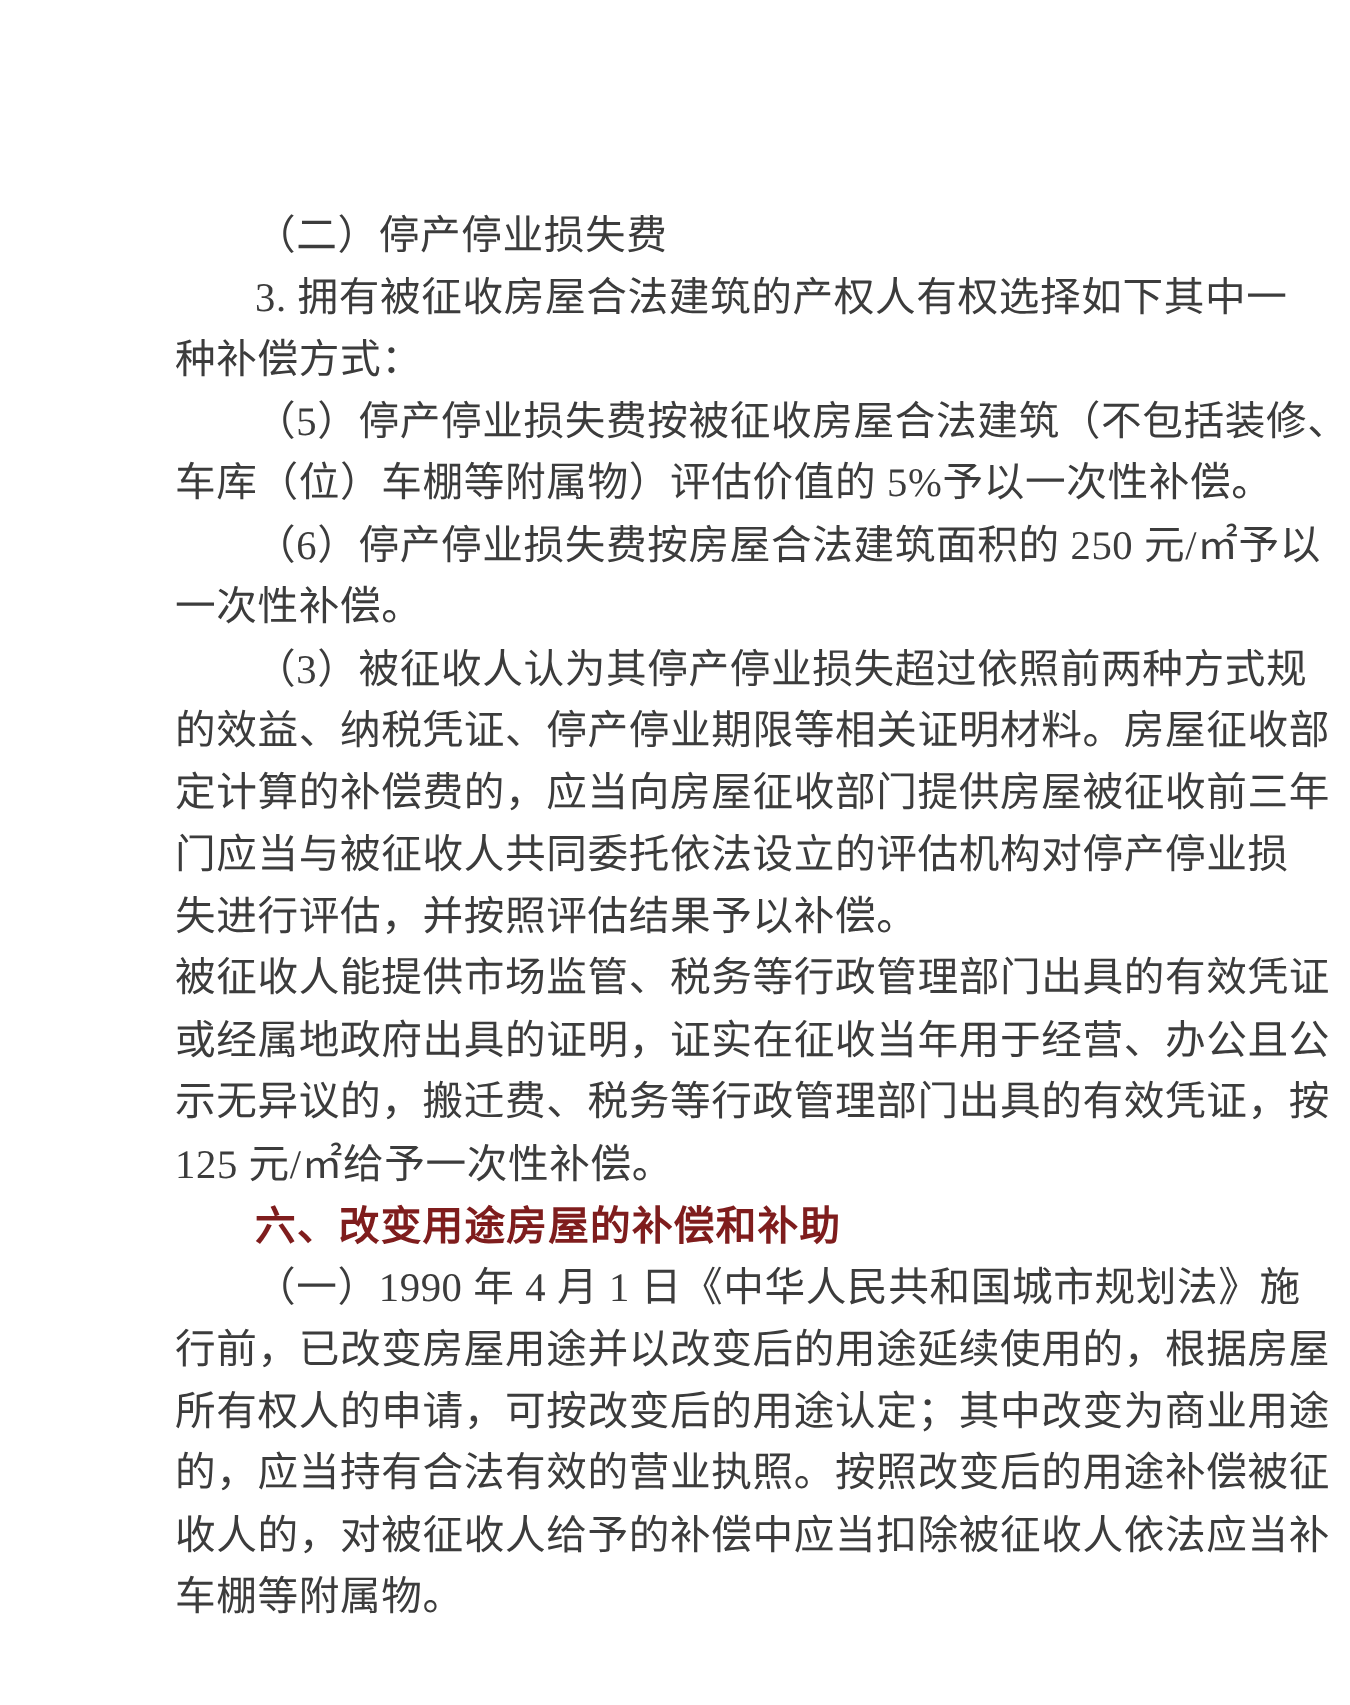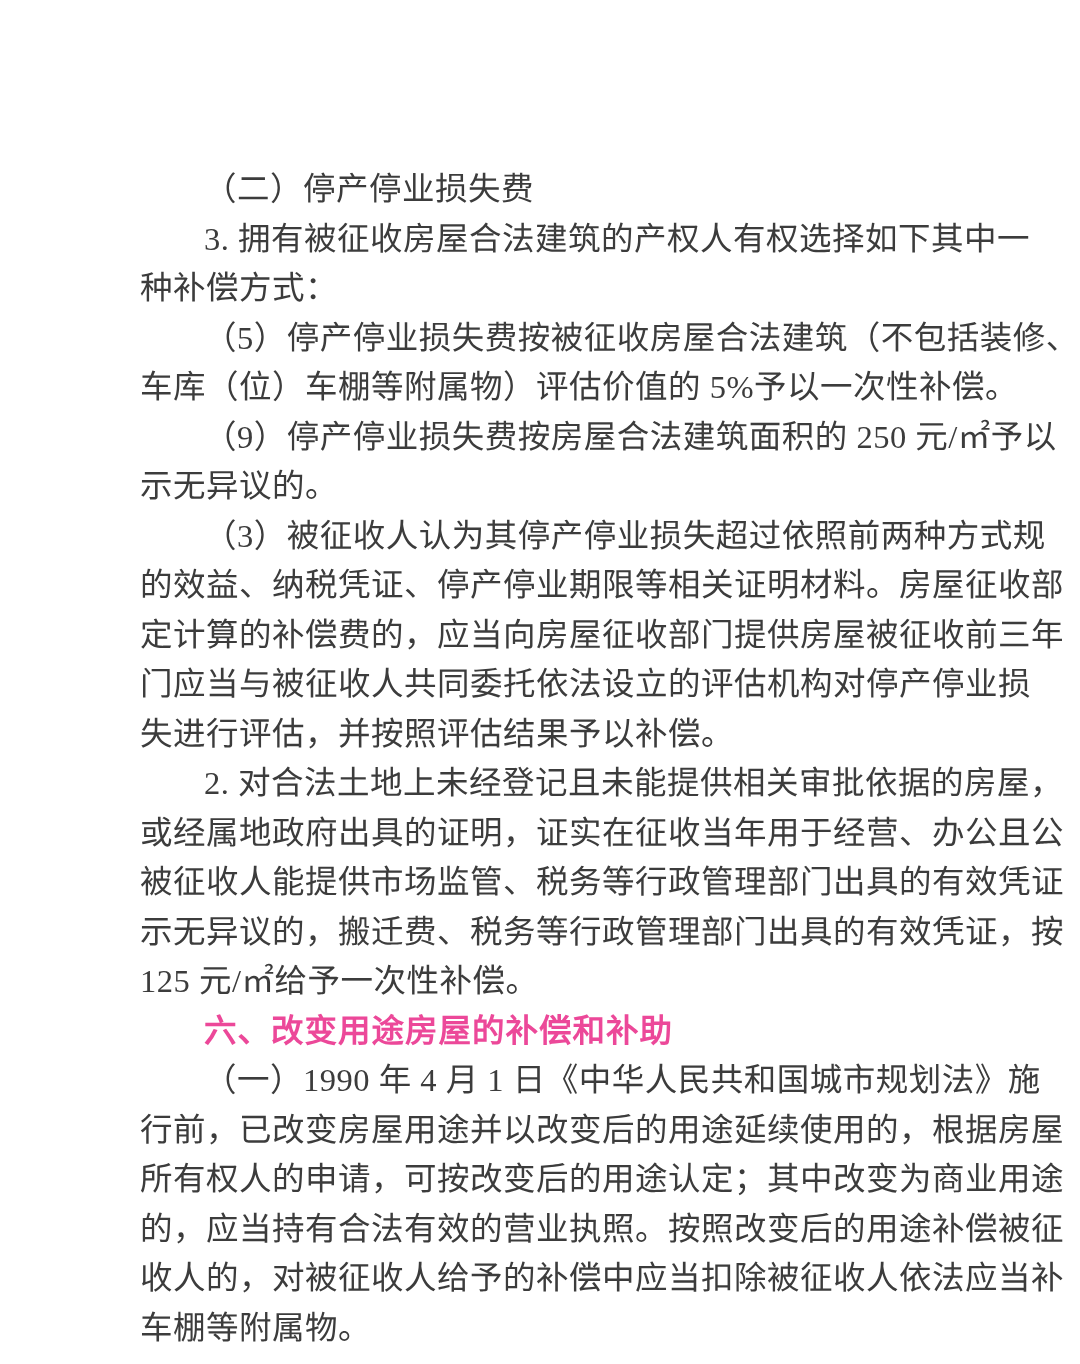--- a/index.html
+++ b/index.html
@@ -33,44 +33,43 @@
     white-space: nowrap;
     letter-spacing: 0.5px;
     font-weight: 400;
   }
   .line.indent {
     padding-left: 64px;
   }
   .line.heading {
     font-family: "Liberation Sans", "DejaVu Sans", sans-serif;
     font-weight: 700;
-    color: #ec4899;
+    color: #7f1d1d;
     letter-spacing: 1px;
   }
 </style>
 </head>
 <body>
 
 <div class="page">
   <div class="text-block">
     <div class="line indent">（二）停产停业损失费</div>
     <div class="line indent">3. 拥有被征收房屋合法建筑的产权人有权选择如下其中一</div>
     <div class="line">种补偿方式：</div>
     <div class="line indent">（5）停产停业损失费按被征收房屋合法建筑（不包括装修、</div>
     <div class="line">车库（位）车棚等附属物）评估价值的 5%予以一次性补偿。</div>
-    <div class="line indent">（9）停产停业损失费按房屋合法建筑面积的 250 元/㎡予以</div>
-    <div class="line">示无异议的。</div>
+    <div class="line indent">（6）停产停业损失费按房屋合法建筑面积的 250 元/㎡予以</div>
+    <div class="line">一次性补偿。</div>
     <div class="line indent">（3）被征收人认为其停产停业损失超过依照前两种方式规</div>
     <div class="line">的效益、纳税凭证、停产停业期限等相关证明材料。房屋征收部</div>
     <div class="line">定计算的补偿费的，应当向房屋征收部门提供房屋被征收前三年</div>
     <div class="line">门应当与被征收人共同委托依法设立的评估机构对停产停业损</div>
     <div class="line">失进行评估，并按照评估结果予以补偿。</div>
-    <div class="line indent">2. 对合法土地上未经登记且未能提供相关审批依据的房屋，</div>
+    <div class="line">被征收人能提供市场监管、税务等行政管理部门出具的有效凭证</div>
     <div class="line">或经属地政府出具的证明，证实在征收当年用于经营、办公且公</div>
-    <div class="line">被征收人能提供市场监管、税务等行政管理部门出具的有效凭证</div>
     <div class="line">示无异议的，搬迁费、税务等行政管理部门出具的有效凭证，按</div>
     <div class="line">125 元/㎡给予一次性补偿。</div>
     <div class="line indent heading">六、改变用途房屋的补偿和补助</div>
     <div class="line indent">（一）1990 年 4 月 1 日《中华人民共和国城市规划法》施</div>
     <div class="line">行前，已改变房屋用途并以改变后的用途延续使用的，根据房屋</div>
     <div class="line">所有权人的申请，可按改变后的用途认定；其中改变为商业用途</div>
     <div class="line">的，应当持有合法有效的营业执照。按照改变后的用途补偿被征</div>
     <div class="line">收人的，对被征收人给予的补偿中应当扣除被征收人依法应当补</div>
     <div class="line">车棚等附属物。</div>
   </div>

